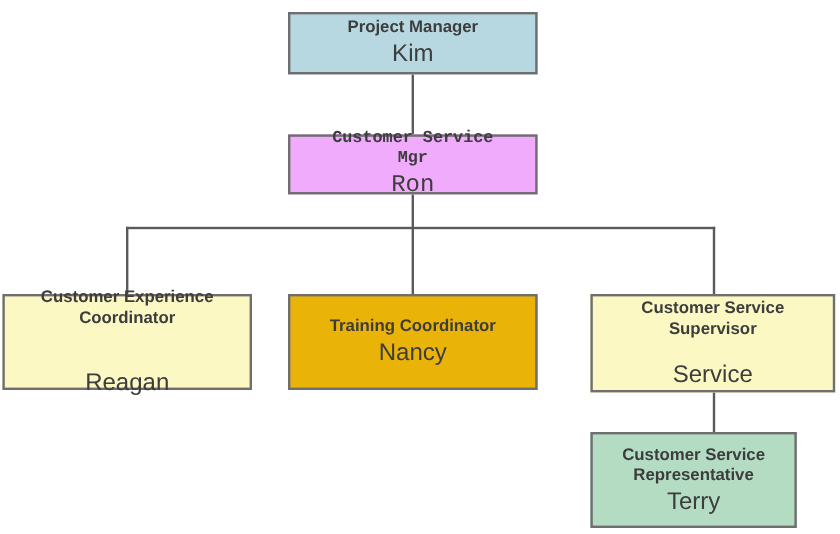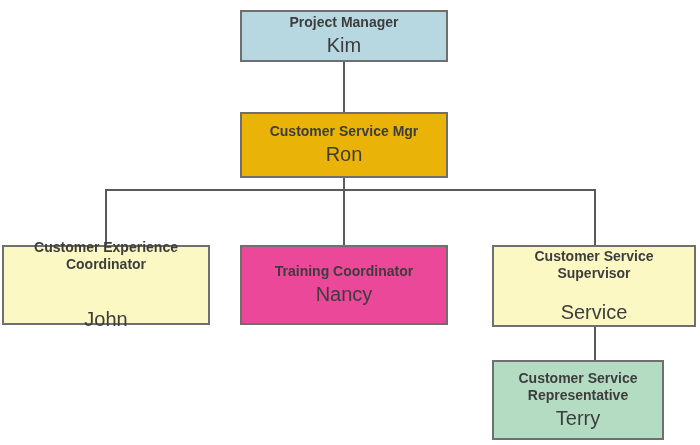--- a/index.html
+++ b/index.html
@@ -54,31 +54,31 @@
   <div class="edge h" style="left:105px; top:189px; width:491px;"></div>
   <div class="edge v" style="left:105px; top:189px; height:56px;"></div>
   <div class="edge v" style="left:594px; top:189px; height:56px;"></div>
   <div class="edge v" style="left:594px; top:327px; height:33px;"></div>
 
   <div class="node" style="left: 240px; top: 10px; width: 208px; height: 52px; background-color: rgb(183, 216, 225);">
     <div class="title">Project Manager</div>
     <div class="person">Kim</div>
   </div>
 
-  <div class="node" style="left: 240px; top: 112px; width: 208px; height: 66px; background-color: #eab308;">
+  <div class="node" style="left: 240px; top: 112px; width: 208px; height: 50px; background-color: #f0abfc; font-family: Liberation Mono, monospace;">
     <div class="title">Customer Service Mgr</div>
     <div class="person">Ron</div>
   </div>
 
   <div class="node" style="left: 2px; top: 245px; width: 208px; height: 80px; background-color: rgb(251, 248, 196); gap: 32px;">
     <div class="title">Customer Experience Coordinator</div>
-    <div class="person">John</div>
+    <div class="person">Reagan</div>
   </div>
 
-  <div class="node" style="left: 240px; top: 245px; width: 208px; height: 80px; background-color: #ec4899;">
+  <div class="node" style="left: 240px; top: 245px; width: 208px; height: 80px; background-color: #eab308;">
     <div class="title">Training Coordinator</div>
     <div class="person">Nancy</div>
   </div>
 
   <div class="node" style="left: 492px; top: 245px; width: 204px; height: 82px; background-color: rgb(251, 248, 196); gap: 16px;">
     <div class="title">Customer Service Supervisor</div>
     <div class="person">Service</div>
   </div>
 
   <div class="node" style="left: 492px; top: 360px; width: 172px; height: 80px; background-color: rgb(179, 220, 195);">

